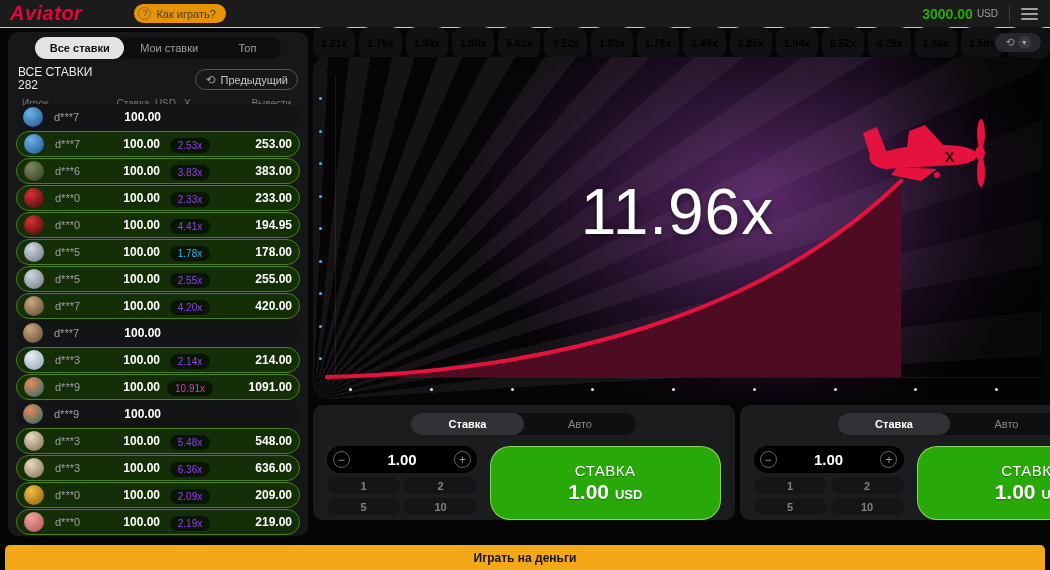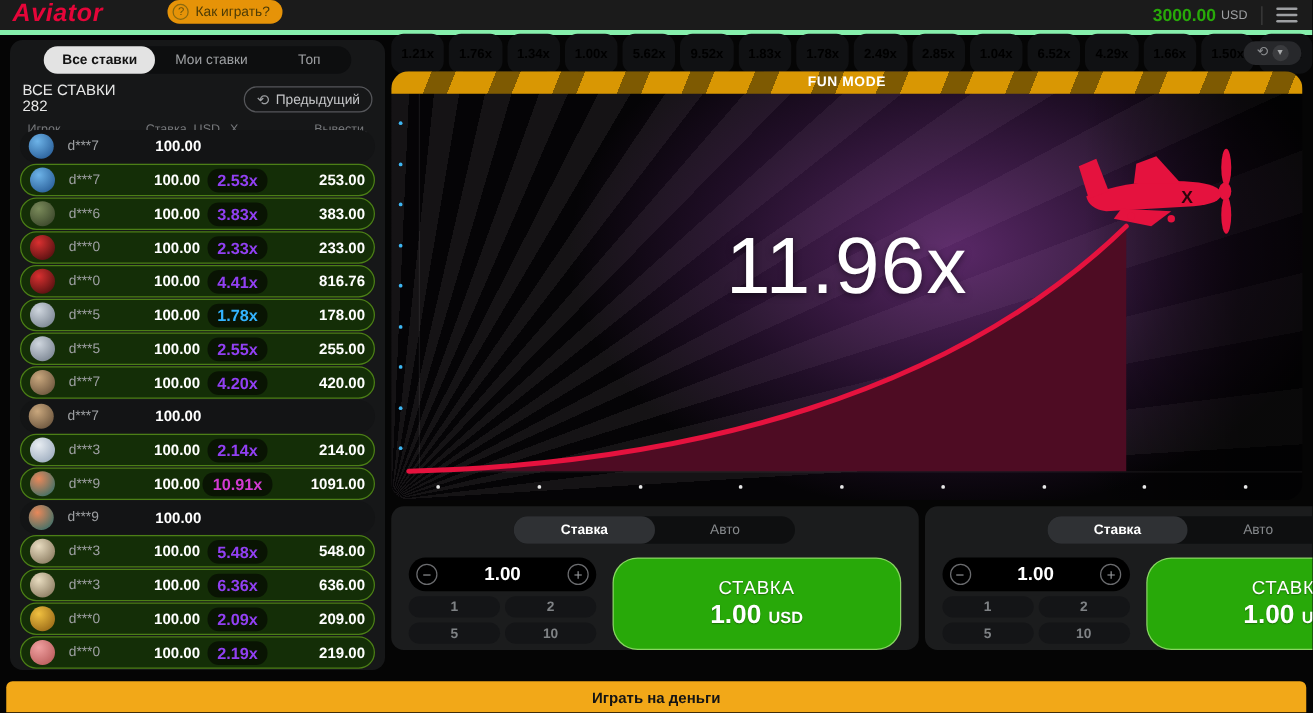--- a/index.html
+++ b/index.html
@@ -1,21 +1,21 @@
 <!DOCTYPE html>
 <html><head>
 <meta charset="utf-8">
 <style>
   html,body{margin:0;padding:0;background:#050505;width:1050px;height:570px;overflow:hidden;
     font-family:"Liberation Sans",sans-serif;position:relative}
   *{box-sizing:border-box}
 
   
   .header{position:absolute;top:0;left:0;right:0;height:28px;background:#1b1b1b;
-    border-bottom:4px solid #86efac;display:flex;}
+    border-bottom:1px solid #86efac;display:flex;align-items:center}
   .logo{margin-left:10px;font-size:20px;font-weight:bold;font-style:italic;color:#e50539;letter-spacing:.5px}
   .howto{margin-left:52px;height:19px;background:#e69308;border-radius:10px;display:flex;align-items:center;
     gap:5px;padding:0 10px 0 4px;font-size:11px;color:#4e3c06;cursor:pointer}
   .howto .qicon{width:13px;height:13px;border:1px solid #8a6a10;border-radius:50%;display:grid;
     place-items:center;font-size:9px;color:#6a5208;line-height:1}
   .hright{margin-left:auto;display:flex;align-items:center;margin-right:12px}
   .balance{color:#28a909;font-weight:bold;font-size:14px}
   .cur{color:#9ea0a3;font-size:10px;margin-left:4px}
   .hdiv{width:1px;height:15px;background:#3f3f3f;margin:0 11px}
   .burger{display:flex;flex-direction:column;gap:3px;cursor:pointer;padding:3px 0}
@@ -36,21 +36,21 @@
   .thead{display:grid;grid-template-columns:92px 62px 58px 1fr;padding:6px 14px 3px;font-size:10px;color:#77797c}
   .thead .r{text-align:right}.thead .c{padding-left:8px}
   .rows{position:absolute;left:0;right:0;top:72px;bottom:0;overflow:hidden}
   .brow{height:26px;margin:0 8px 1px;border-radius:13px;display:grid;
     grid-template-columns:24px 1fr 58px 60px 72px;align-items:center;padding:0 7px;background:#131415}
   .brow.won{background:#142e07;border:1px solid #4c7f16}
   .avatar{width:20px;height:20px;border-radius:50%;background:#555}
   .pname{font-size:11px;color:#9ea0a3;margin-left:7px}
   .pbet{font-size:12px;color:#fff;font-weight:bold;text-align:right}
   .pmultwrap{justify-self:center}
-  .pmult{background:rgba(0,0,0,.55);border-radius:9px;padding:2px 8px;font-size:13px;font-weight:bold;display:inline-block}
+  .pmult{background:rgba(0,0,0,.55);border-radius:9px;padding:2px 8px;font-size:10px;font-weight:normal;display:inline-block}
   .pwin{font-size:12px;color:#fff;font-weight:bold;text-align:right}
   .blue{color:#34b4ff}.purple{color:#9140f2}.pink{color:#d23bd2}
   .sfooter{position:absolute;left:0;right:0;bottom:0;height:15px;background:#0a0b0c;display:flex;
     align-items:center;padding:0 8px;gap:5px;z-index:3}
   .sfx{font-size:9px;color:#6f7275}
   .pfwrap{display:flex;align-items:center;gap:4px;cursor:pointer}
   .shield{width:11px;height:11px;border:1px solid #28a909;border-radius:50%;color:#28a909;font-size:8px;
     display:grid;place-items:center;line-height:1}
   .pf{font-size:10px;color:#e0e1e2}
   .pwr{margin-left:auto;display:flex;align-items:center;gap:5px}
@@ -188,21 +188,21 @@
         <span class="pname">d***0</span>
         <span class="pbet">100.00</span>
         <span class="pmultwrap"><span class="pmult purple">2.33x</span></span>
         <span class="pwin">233.00</span>
       </div>
       <div class="brow won">
         <span class="avatar" style="background: radial-gradient(circle at 35% 30%, rgb(217, 48, 48), rgb(58, 10, 10));"></span>
         <span class="pname">d***0</span>
         <span class="pbet">100.00</span>
         <span class="pmultwrap"><span class="pmult purple">4.41x</span></span>
-        <span class="pwin">816.76</span>
+        <span class="pwin">194.95</span>
       </div>
       <div class="brow won">
         <span class="avatar" style="background: radial-gradient(circle at 35% 30%, rgb(207, 214, 222), rgb(107, 118, 132));"></span>
         <span class="pname">d***5</span>
         <span class="pbet">100.00</span>
         <span class="pmultwrap"><span class="pmult blue">1.78x</span></span>
         <span class="pwin">178.00</span>
       </div>
       <div class="brow won">
         <span class="avatar" style="background: radial-gradient(circle at 35% 30%, rgb(207, 214, 222), rgb(107, 118, 132));"></span>
@@ -313,21 +313,20 @@
       <ellipse cx="131" cy="40" rx="5" ry="7"></ellipse>
       <path d="M20,44 Q60,28 110,33 Q128,36 128,42 Q128,50 106,52 L36,56 Q22,54 20,44 Z"></path>
       <path d="M58,34 L96,34 L76,12 L60,18 Z"></path>
       <path d="M22,46 L38,40 L28,14 L14,20 Z"></path>
       <path d="M48,54 L88,56 L72,68 L42,62 Z"></path>
       <circle cx="56" cy="60" r="3"></circle>
         <circle cx="88" cy="62" r="3"></circle>
       <text x="96" y="49" fill="#2a050c" font-size="14" font-weight="bold" font-family="Liberation Sans, sans-serif">X</text>
     </g>
   </svg>
-  <div class="funmode">FUN MODE</div>
   <div class="ydots">
       <div class="dot bdot"></div>
       <div class="dot bdot"></div>
       <div class="dot bdot"></div>
       <div class="dot bdot"></div>
       <div class="dot bdot"></div>
       <div class="dot bdot"></div>
       <div class="dot bdot"></div>
       <div class="dot bdot"></div>
       <div class="dot bdot"></div>

